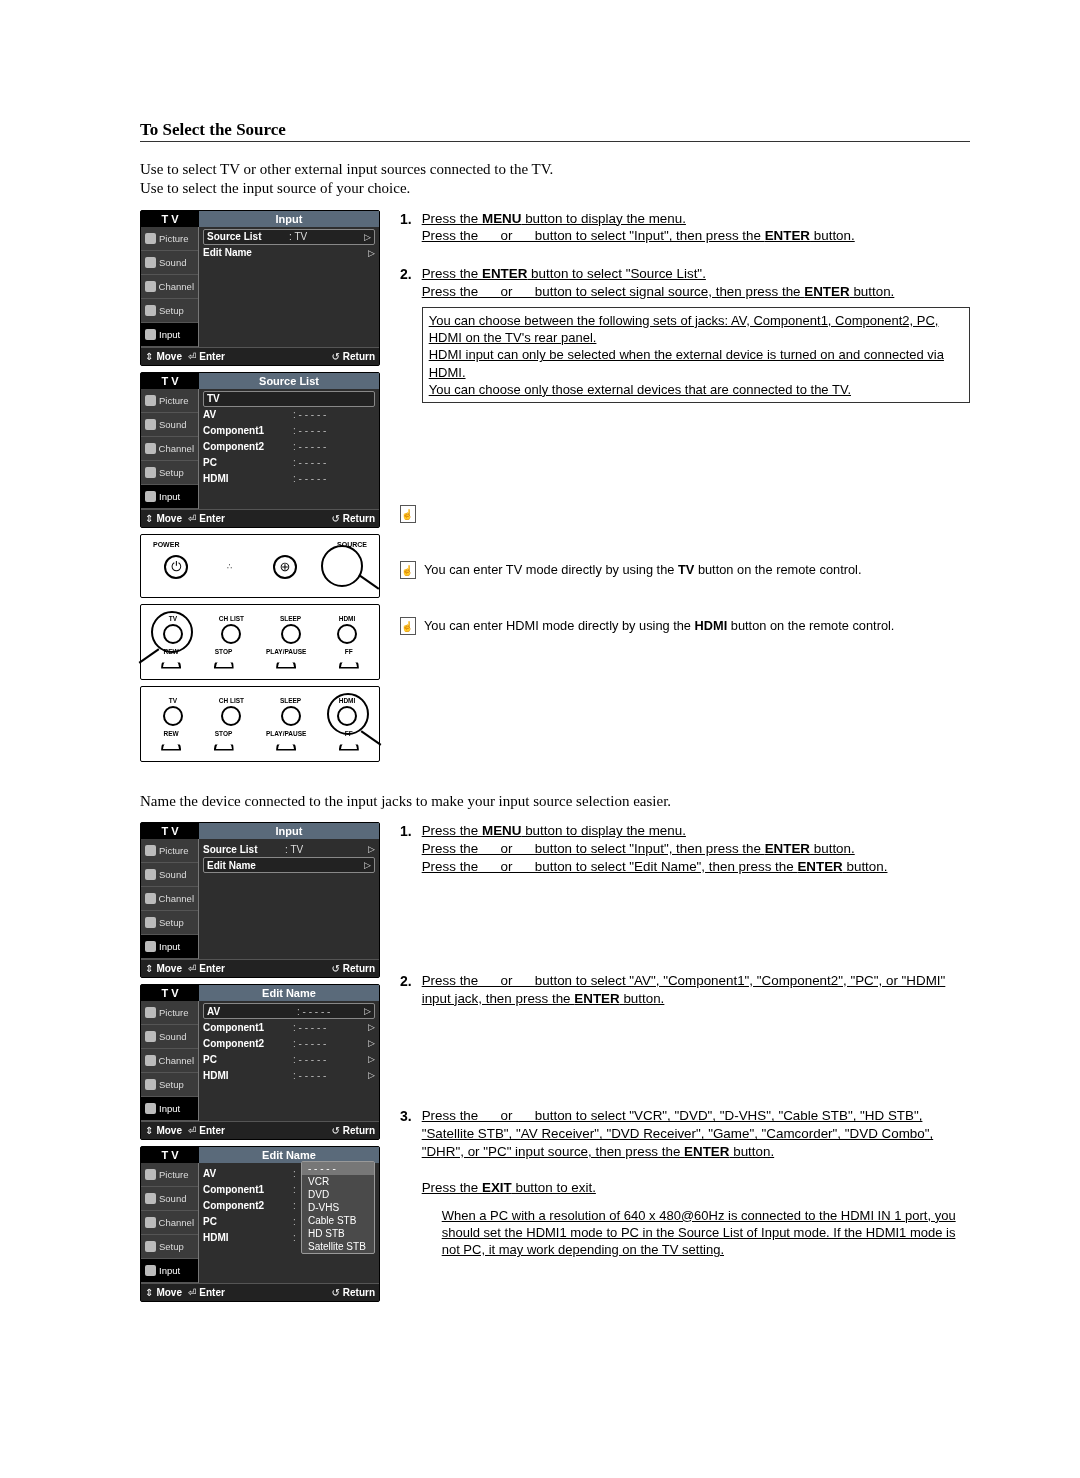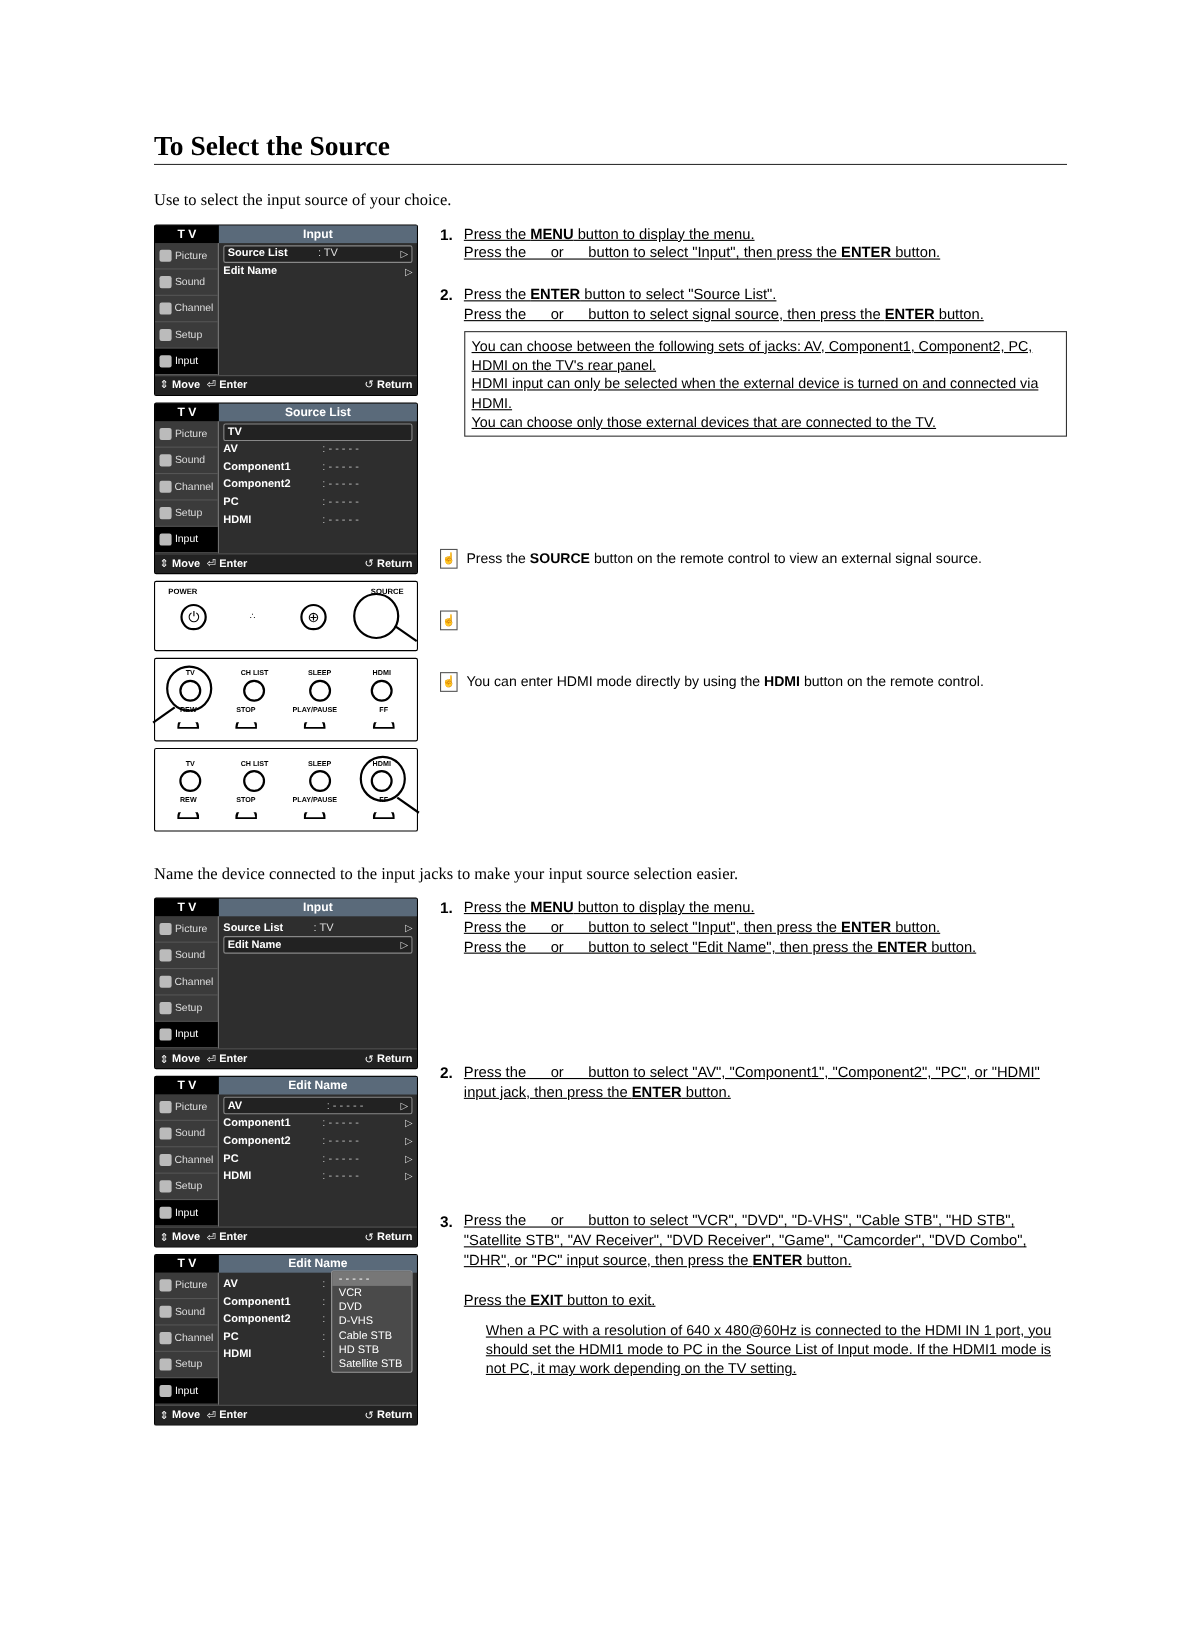--- a/index.html
+++ b/index.html
@@ -1,18 +1,18 @@
 <!DOCTYPE html>
 <html><head>
 <meta charset="utf-8">
 <style>
   * { box-sizing: border-box; }
   body { margin:0; padding:0; background:#fff; font-family: Arial, sans-serif; }
   .page { width:1080px; height:1478px; margin:0 auto; position:relative; background:#fff; padding:120px 110px 0 140px;}
-  .sec-heading { font-family: "Times New Roman", serif; font-weight:bold; font-size:25px; border-bottom:1px solid #333; padding-bottom:1px; margin-bottom:4px; }
+  .sec-heading { font-family: "Times New Roman", serif; font-weight:bold; font-size:17px; border-bottom:1px solid #333; padding-bottom:1px; margin-bottom:18px; }
   .intro { font-family: "Times New Roman", serif; font-size:15px; line-height:1.25; margin-bottom:12px; }
   .section { display:flex; gap:20px; }
   .left-col { width:240px; flex-shrink:0; display:flex; flex-direction:column; gap:6px; }
   .right-col { flex:1; font-family: Arial, sans-serif; font-size:13.4px; line-height:1.33; }
 
   
   .osd { width:240px; background:#2e2e2e; border:1px solid #000; border-radius:2px; color:#fff; font-family: Arial, sans-serif; }
   .osd .hdr { display:flex; font-size:11px; }
   .osd .hdr .brand { width:58px; background:#000; color:#fff; text-align:center; font-weight:bold; padding:2px 0;}
   .osd .hdr .title { flex:1; background:#5a6a7a; color:#fff; font-weight:bold; text-align:center; padding:2px 0;}
@@ -63,21 +63,21 @@
   b{ font-weight:bold;}
   .page-num{ position:absolute; bottom:40px; width:100%; text-align:center; left:0; font-family:"Times New Roman",serif; font-size:14px;}
 </style>
 </head>
 <body>
 
 <div class="page">
 
   <div class="sec-heading">To Select the Source</div>
   <div class="intro">
-    <br>
+    <span>Use to select TV or other external input sources connected to the TV.</span><br>
     <span>Use to select the input source of your choice.</span>
   </div>
 
   <div class="section">
 
     <div class="left-col">
 
       <div class="osd">
         <div class="hdr">
           <div class="brand">T V</div>
@@ -323,24 +323,24 @@
               <span>HDMI input can only be selected when the external device is turned on and connected via HDMI.</span><br>
               <span>You can choose only those external devices that are connected to the TV.</span>
             </div>
           </div>
         </li>
       </ol>
 
       <div style="height:82px"></div>
       <div class="hint">
           <span class="hic">☝</span>
-          <span>Press the <b>SOURCE</b> button on the remote control to view an external signal source.</span>
         </div>
       <div class="hint">
           <span class="hic">☝</span>
+          <span>You can enter TV mode directly by using the <b>TV</b> button on the remote control.</span>
         </div>
       <div class="hint" style="margin-bottom:0">
           <span class="hic">☝</span>
           <span>You can enter HDMI mode directly by using the <b>HDMI</b> button on the remote control.</span>
         </div>
     </div>
   </div>
 
   <div style="height:30px"></div>
   <div class="intro">Name the device connected to the input jacks to make your input source selection easier.</div>

